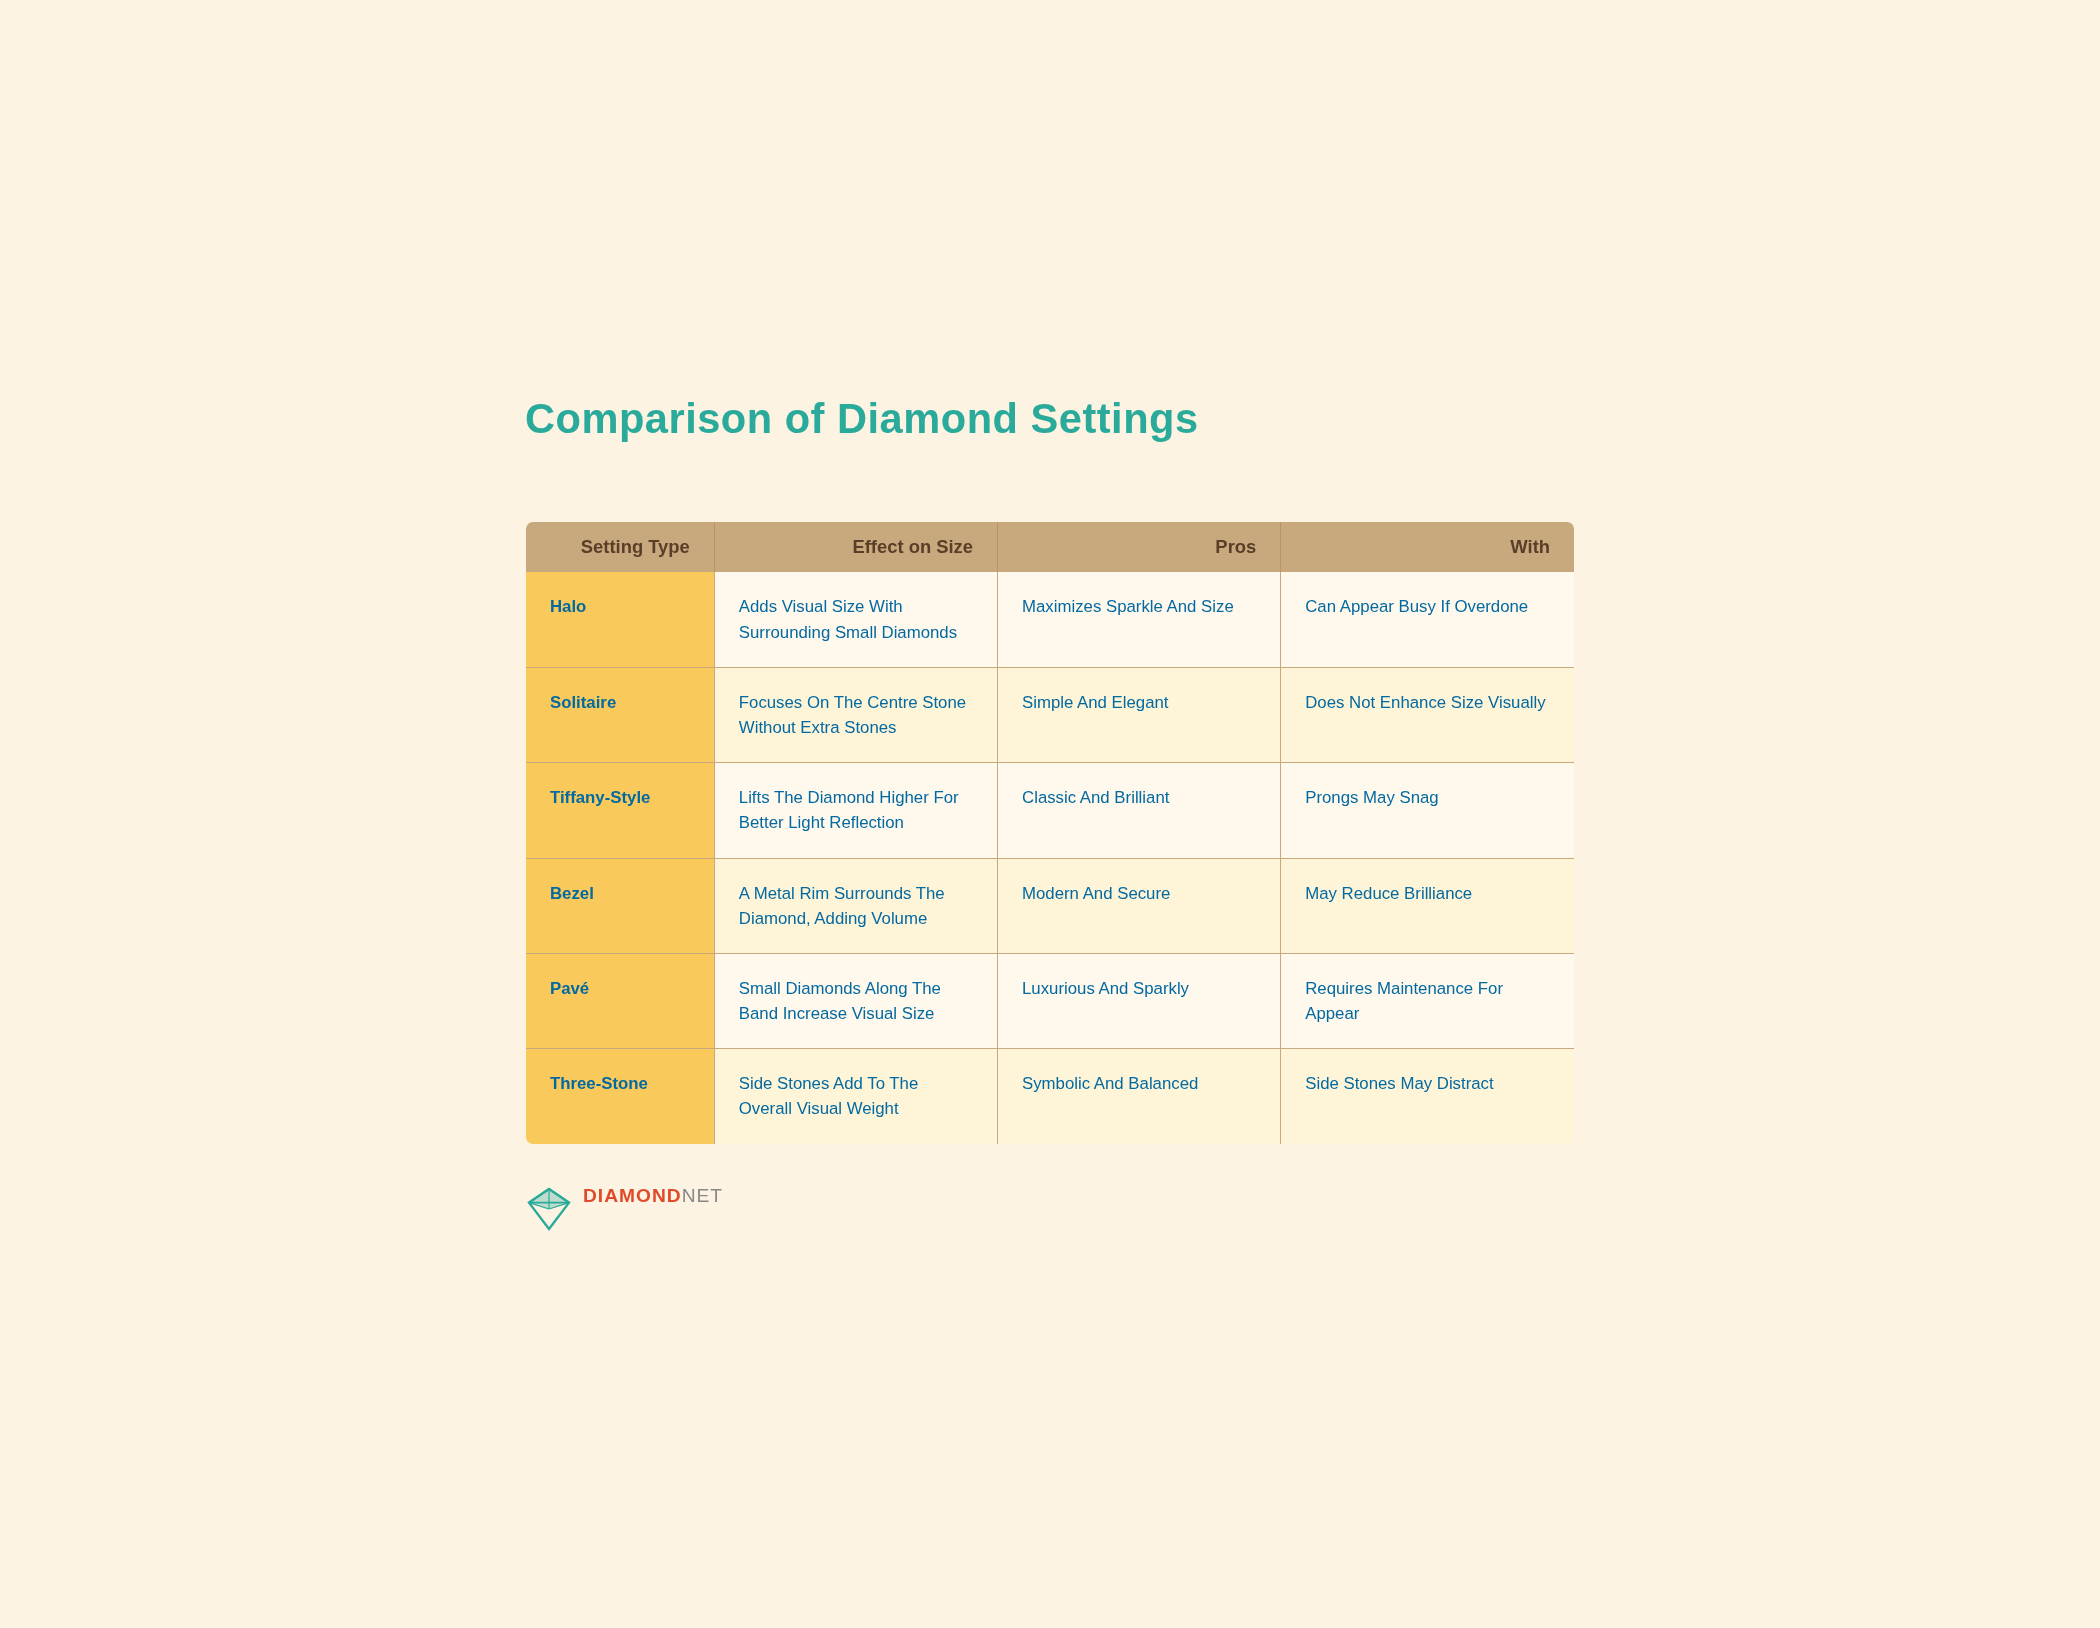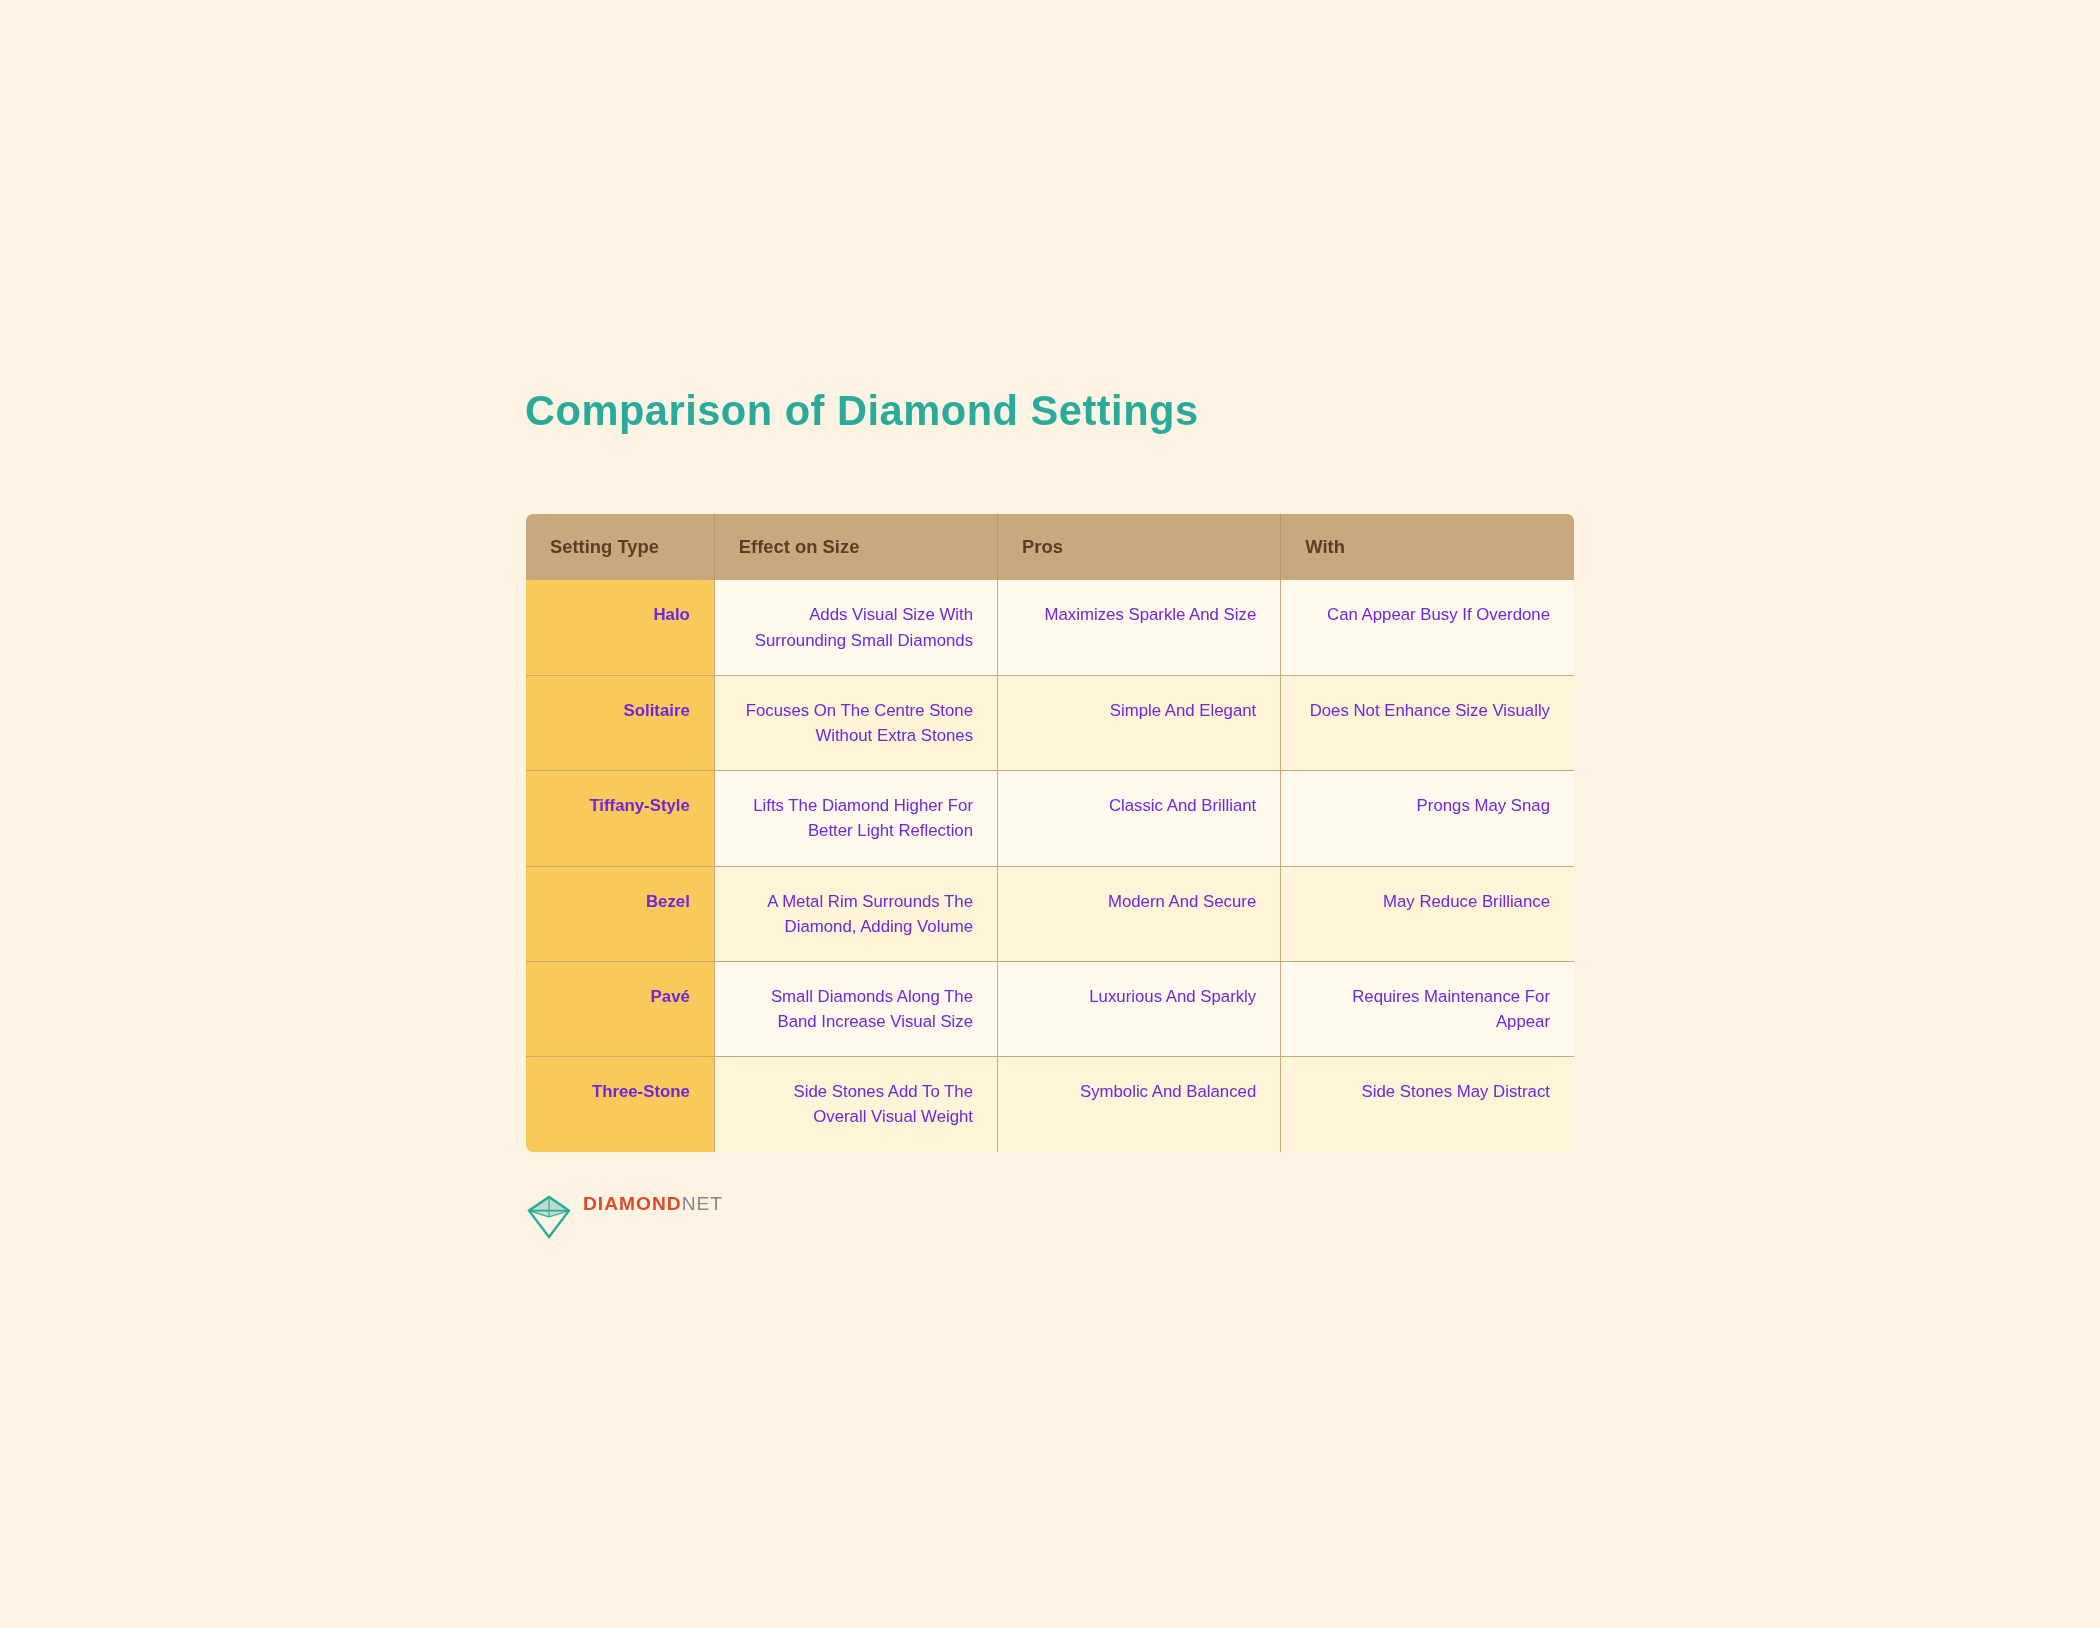--- a/index.html
+++ b/index.html
@@ -35,38 +35,37 @@
       border: 1.5px solid #c8a97e;
       border-radius: 8px;
       overflow: hidden;
     }
 
     .comparison-table th {
       background-color: #c8a97e;
       color: #5a3e28;
       font-weight: 700;
       font-size: 1.15rem;
-      padding: 22px 24px;
-      text-align: left;
+      padding: 14px 24px;
+      text-align: right;
       border-right: 1.5px solid #b8956a;
     }
 
     .comparison-table th:last-child {
       border-right: none;
     }
 
     .comparison-table td {
       padding: 22px 24px;
       font-size: 1.05rem;
-      color: #6d28d9;
+      color: #0369a1;
       vertical-align: top;
       border-right: 1.5px solid #c8a97e;
       border-bottom: 1.5px solid #c8a97e;
       line-height: 1.5;
-      text-align: right;
     }
 
     .comparison-table tr:last-child td {
       border-bottom: none;
     }
 
     .comparison-table td:last-child {
       border-right: none;
     }
 

